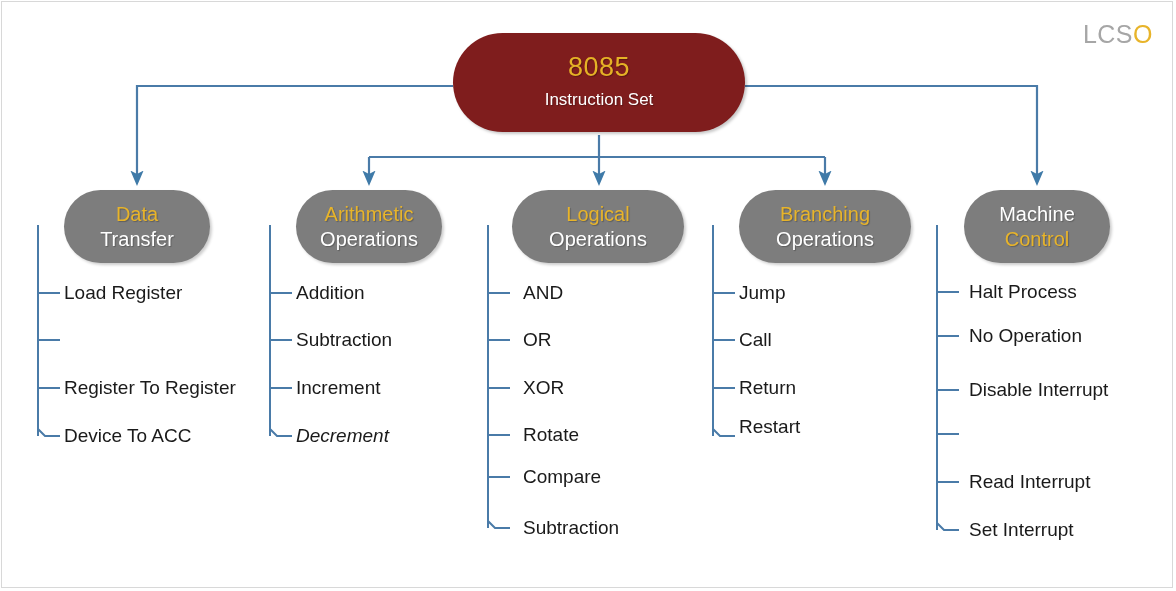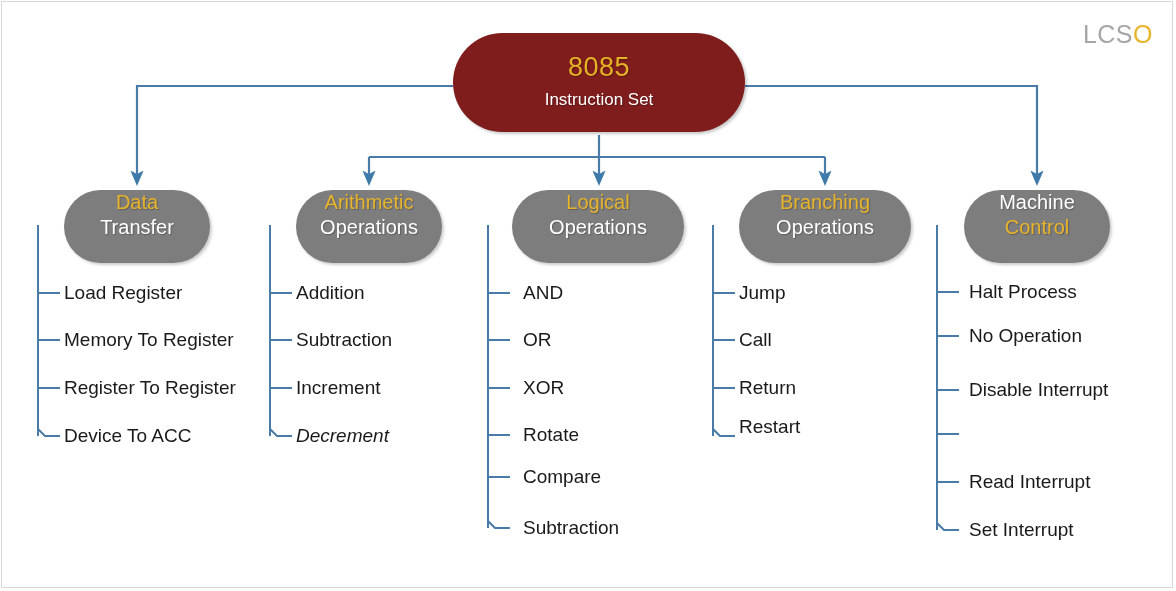--- a/index.html
+++ b/index.html
@@ -61,20 +61,21 @@
 
   
   .cat-node {
     position: absolute;
     height: 73px;
     background: #7d7d7d;
     border-radius: 40px;
     display: flex;
     flex-direction: column;
     align-items: center;
+    justify-content: center;
     box-shadow: 2px 2px 3px rgba(0,0,0,0.20);
   }
   .cat-line {
     font-size: 20px;
     line-height: 25px;
     text-shadow: 1px 1px 1px rgba(0,0,0,0.25);
     white-space: nowrap;
   }
   .cat-gold  { color: #e8b42a; }
   .cat-white { color: #ffffff; }
@@ -204,21 +205,20 @@
     <div class="cat-line cat-gold">Branching</div>
     <div class="cat-line cat-white">Operations</div>
   </div>
 
   <div class="cat-node" style="left:964px; top:190px; width:146px;">
     <div class="cat-line cat-white">Machine</div>
     <div class="cat-line cat-gold">Control</div>
   </div>
 
   <div class="leaf-label" style="left:64px; top:293px;">Load Register</div>
-  <div class="leaf-label" style="left:64px; top:340px;">Memory To Register</div>
   <div class="leaf-label" style="left:64px; top:388px;">Register To Register</div>
   <div class="leaf-label" style="left:64px; top:436px;">Device To ACC</div>
 
   <div class="leaf-label" style="left:296px; top:293px;">Addition</div>
   <div class="leaf-label" style="left:296px; top:340px;">Subtraction</div>
   <div class="leaf-label" style="left:296px; top:388px;">Increment</div>
   <div class="leaf-label" style="left:296px; top:436px;font-style:italic;">Decrement</div>
 
   <div class="leaf-label" style="left:523px; top:293px;">AND</div>
   <div class="leaf-label" style="left:523px; top:340px;">OR</div>

